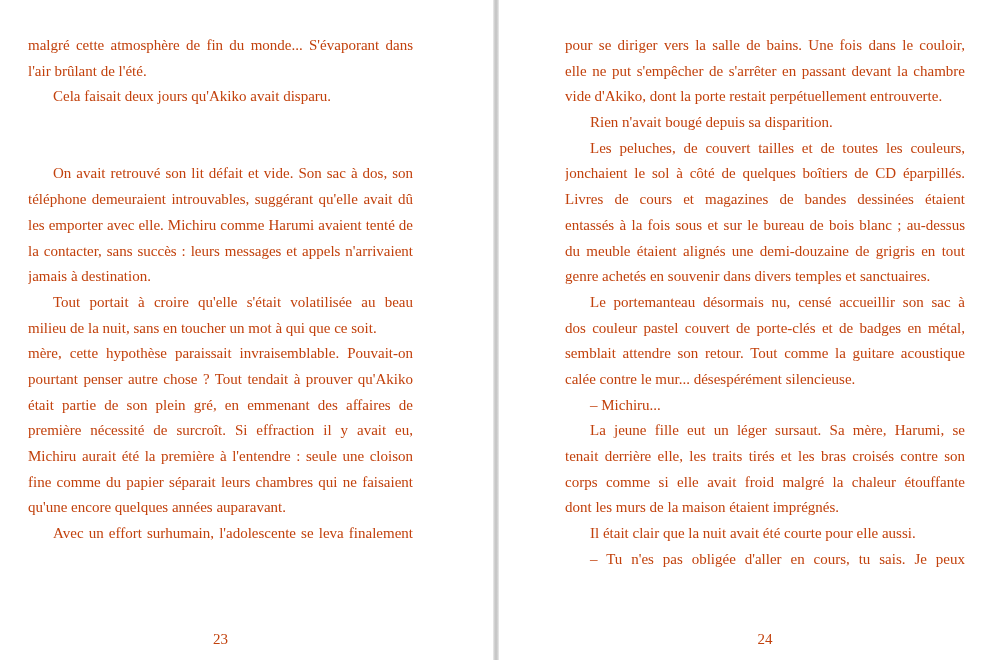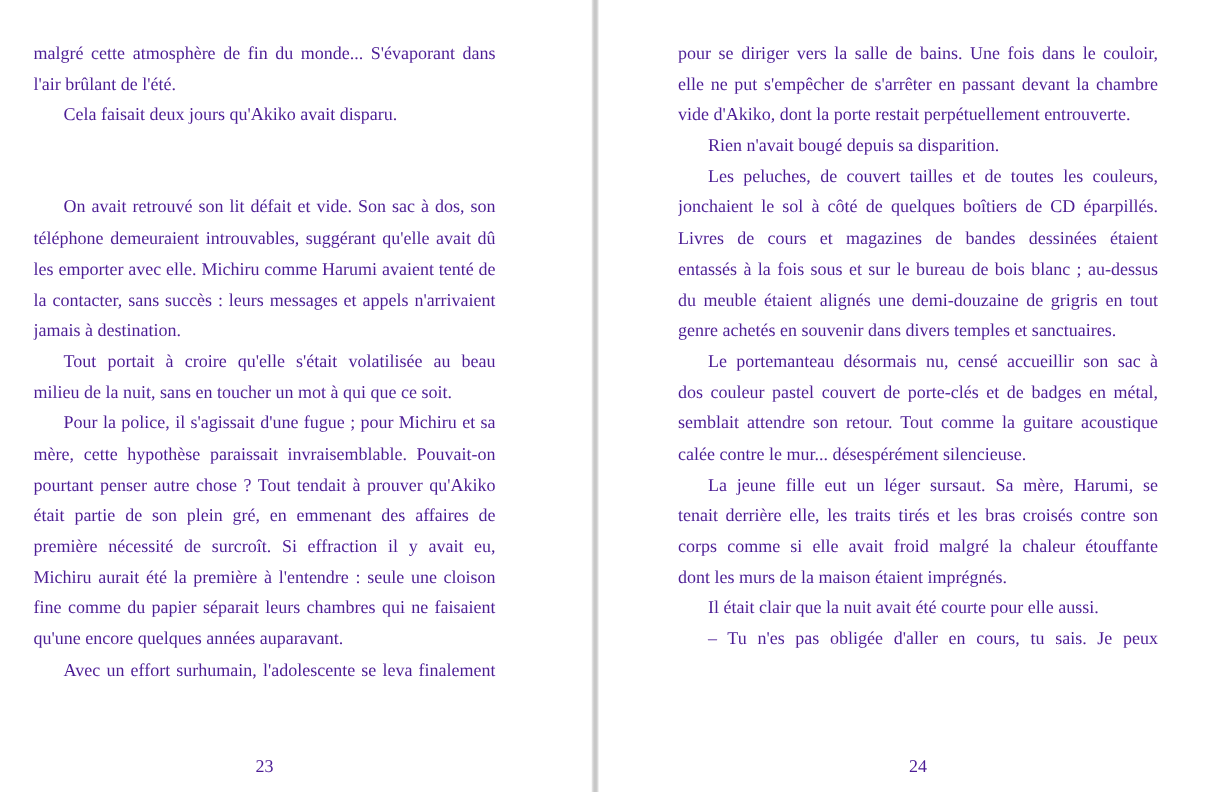--- a/index.html
+++ b/index.html
@@ -6,21 +6,21 @@
     margin: 0;
     padding: 0;
     background: #ffffff;
   }
   .spread {
     position: relative;
     width: 1005px;
     height: 660px;
     background: #ffffff;
     font-family: "Liberation Serif", serif;
-    color: #4c1d95;
+    color: #c2410c;
     overflow: hidden;
   }
   .page {
     position: absolute;
     top: 0;
     height: 660px;
     background: #ffffff;
   }
   .page-left  { left: 0;    width: 494px; }
   .page-right { left: 499px; width: 506px; }
@@ -73,21 +73,20 @@
         <div class="line indent">Cela faisait deux jours qu'Akiko avait disparu.</div>
         <div class="line blank"></div>
         <div class="line blank"></div>
         <div class="line justify indent">On avait retrouvé son lit défait et vide. Son sac à dos, son</div>
         <div class="line justify">téléphone demeuraient introuvables, suggérant qu'elle avait dû</div>
         <div class="line justify">les emporter avec elle. Michiru comme Harumi avaient tenté de</div>
         <div class="line justify">la contacter, sans succès : leurs messages et appels n'arrivaient</div>
         <div class="line">jamais à destination.</div>
         <div class="line justify indent">Tout portait à croire qu'elle s'était volatilisée au beau</div>
         <div class="line">milieu de la nuit, sans en toucher un mot à qui que ce soit.</div>
-        <div class="line justify indent">Pour la police, il s'agissait d'une fugue ; pour Michiru et sa</div>
         <div class="line justify">mère, cette hypothèse paraissait invraisemblable. Pouvait-on</div>
         <div class="line justify">pourtant penser autre chose ? Tout tendait à prouver qu'Akiko</div>
         <div class="line justify">était partie de son plein gré, en emmenant des affaires de</div>
         <div class="line justify">première nécessité de surcroît. Si effraction il y avait eu,</div>
         <div class="line justify">Michiru aurait été la première à l'entendre : seule une cloison</div>
         <div class="line justify">fine comme du papier séparait leurs chambres qui ne faisaient</div>
         <div class="line">qu'une encore quelques années auparavant.</div>
         <div class="line justify indent">Avec un effort surhumain, l'adolescente se leva finalement</div>
       </div>
     <div class="page-number">23</div>
@@ -104,20 +103,21 @@
         <div class="line justify indent">Les peluches, de couvert tailles et de toutes les couleurs,</div>
         <div class="line justify">jonchaient le sol à côté de quelques boîtiers de CD éparpillés.</div>
         <div class="line justify">Livres de cours et magazines de bandes dessinées étaient</div>
         <div class="line justify">entassés à la fois sous et sur le bureau de bois blanc ; au-dessus</div>
         <div class="line justify">du meuble étaient alignés une demi-douzaine de grigris en tout</div>
         <div class="line">genre achetés en souvenir dans divers temples et sanctuaires.</div>
         <div class="line justify indent">Le portemanteau désormais nu, censé accueillir son sac à</div>
         <div class="line justify">dos couleur pastel couvert de porte-clés et de badges en métal,</div>
         <div class="line justify">semblait attendre son retour. Tout comme la guitare acoustique</div>
         <div class="line">calée contre le mur... désespérément silencieuse.</div>
+        <div class="line indent">– Michiru...</div>
         <div class="line justify indent">La jeune fille eut un léger sursaut. Sa mère, Harumi, se</div>
         <div class="line justify">tenait derrière elle, les traits tirés et les bras croisés contre son</div>
         <div class="line justify">corps comme si elle avait froid malgré la chaleur étouffante</div>
         <div class="line">dont les murs de la maison étaient imprégnés.</div>
         <div class="line indent">Il était clair que la nuit avait été courte pour elle aussi.</div>
         <div class="line justify indent">– Tu n'es pas obligée d'aller en cours, tu sais. Je peux</div>
       </div>
     <div class="page-number">24</div>
   </div>
 

